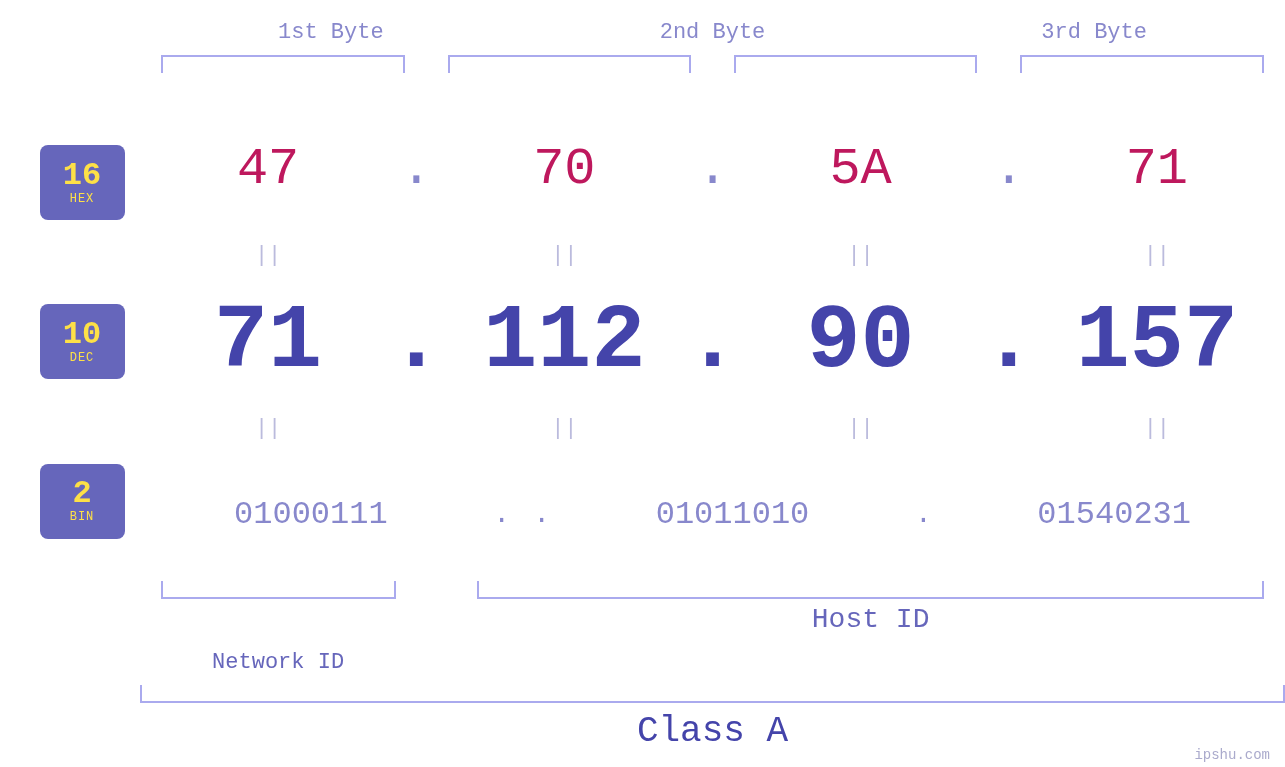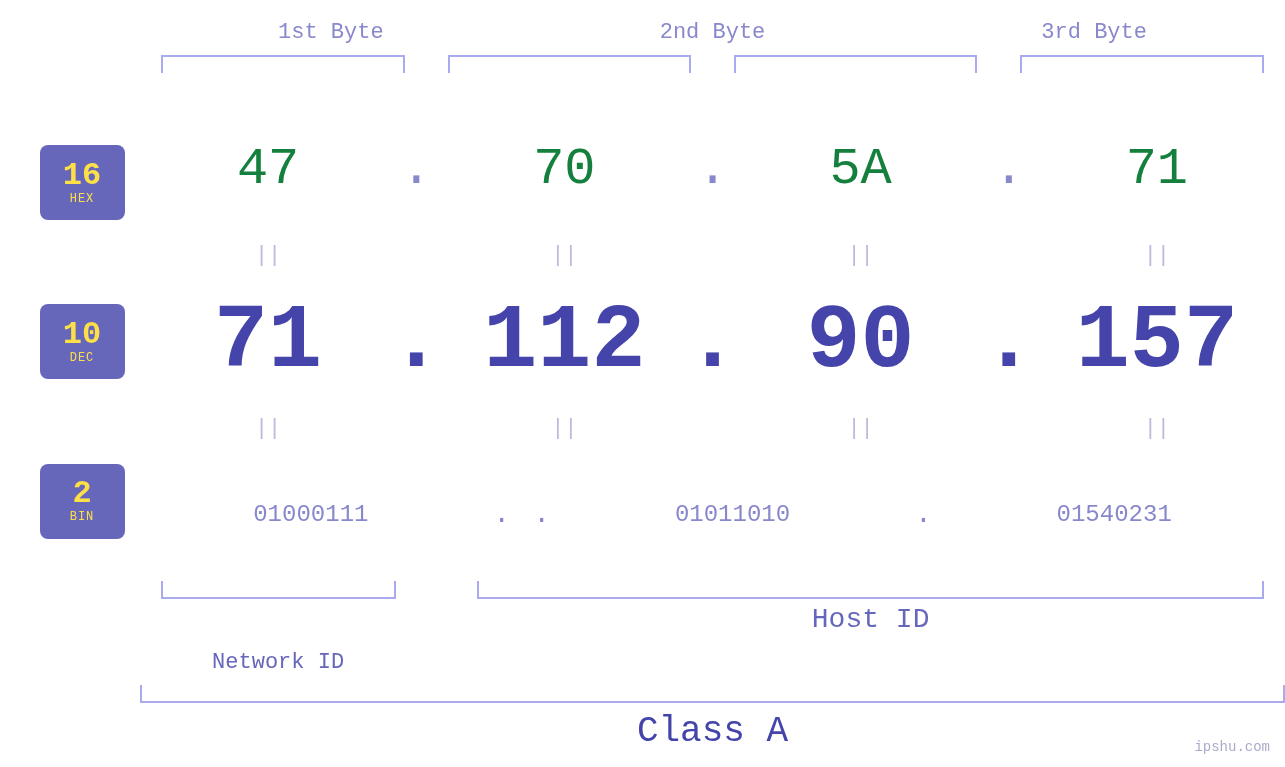--- a/index.html
+++ b/index.html
@@ -109,37 +109,37 @@
     }
 
     .value-cell {
       flex: 1;
       display: flex;
       align-items: center;
       justify-content: center;
     }
 
     .value-text-hex {
-      color: #15803d;
+      color: #be185d;
       font-size: 52px;
       font-family: 'Courier New', Courier, monospace;
       text-align: center;
     }
 
     .value-text-dec {
       color: #4444aa;
       font-size: 90px;
       font-weight: bold;
       font-family: 'Courier New', Courier, monospace;
       text-align: center;
     }
 
     .value-text-bin {
       color: #8888cc;
-      font-size: 24px;
+      font-size: 32px;
       font-family: 'Courier New', Courier, monospace;
       text-align: center;
     }
 
     .dot-cell {
       width: 40px;
       display: flex;
       align-items: center;
       justify-content: center;
       color: #8888cc;
@@ -241,21 +241,21 @@
 
     .class-label {
       color: #4444aa;
       font-size: 36px;
       font-family: 'Courier New', Courier, monospace;
       text-align: center;
     }
 
     .watermark {
       position: absolute;
-      bottom: 12px;
+      bottom: 4px;
       right: 15px;
       color: #aaaacc;
       font-size: 14px;
       font-family: 'Courier New', Courier, monospace;
     }
 
     
     .row-with-dots {
       display: flex;
       align-items: center;

